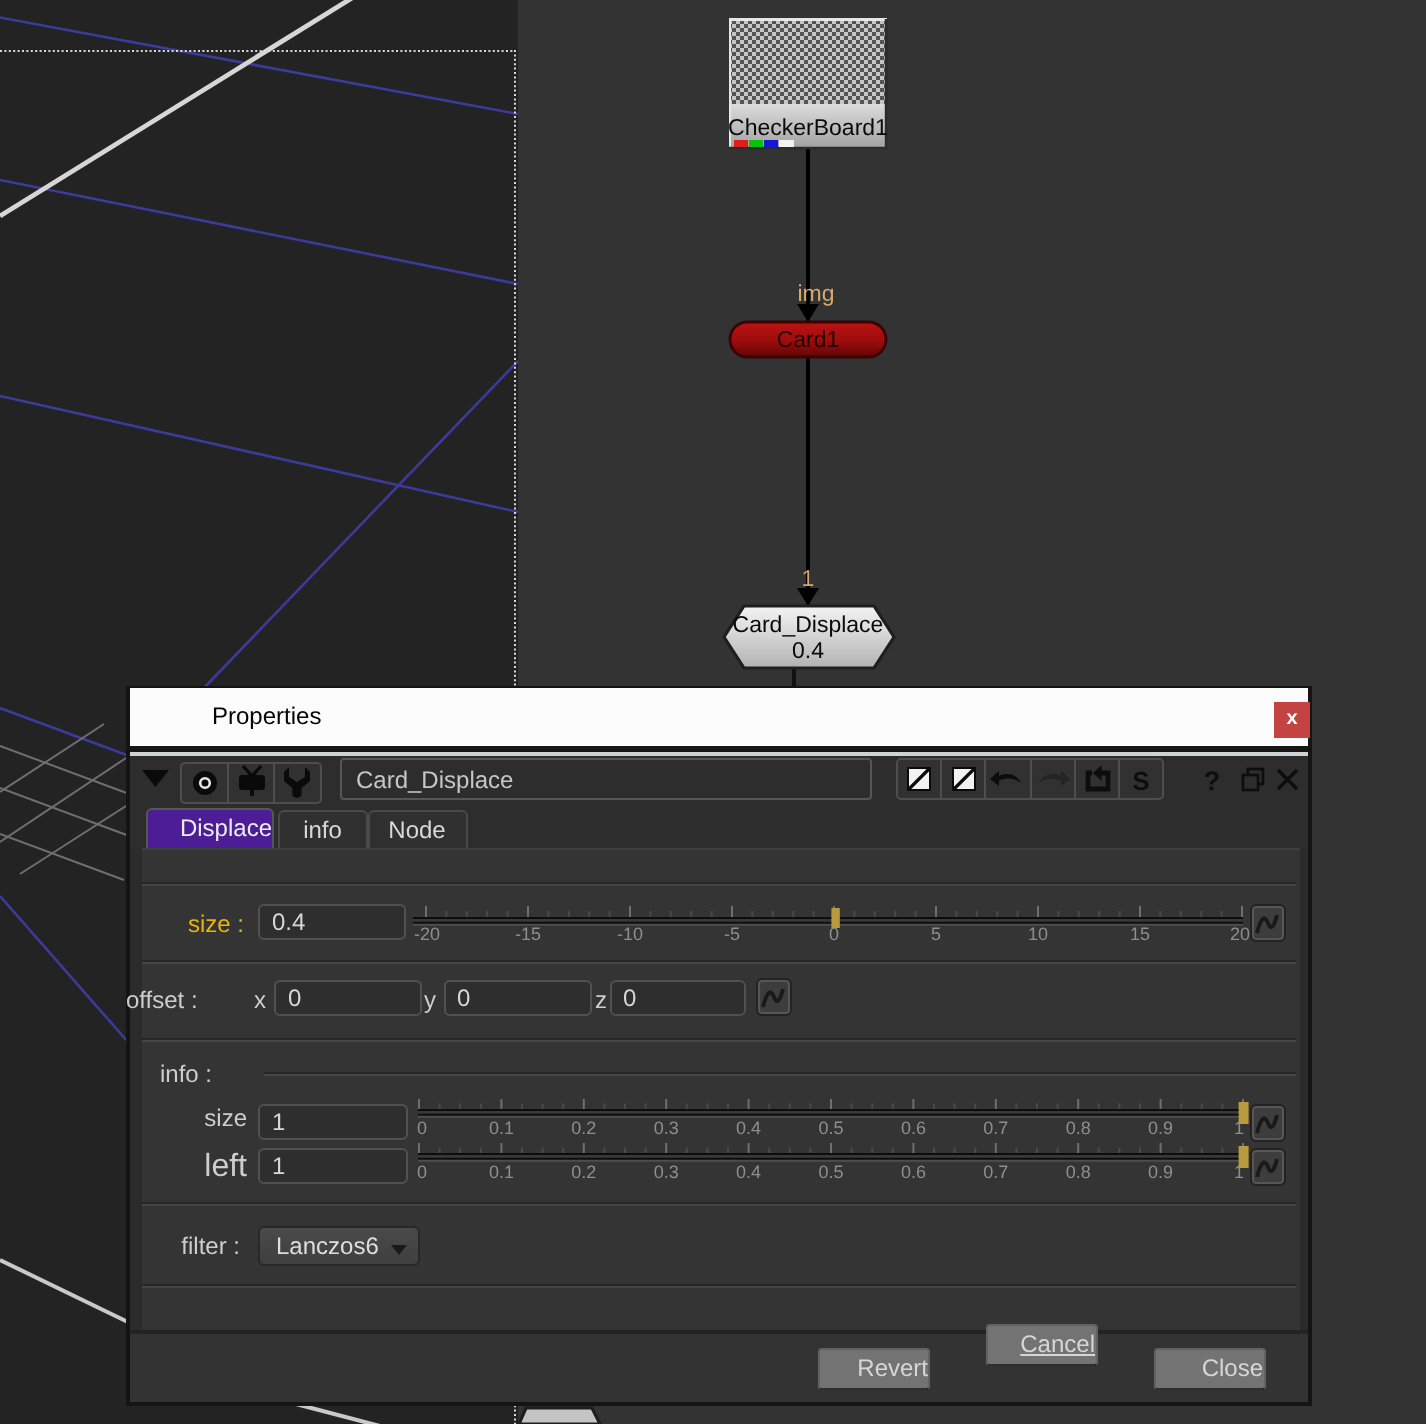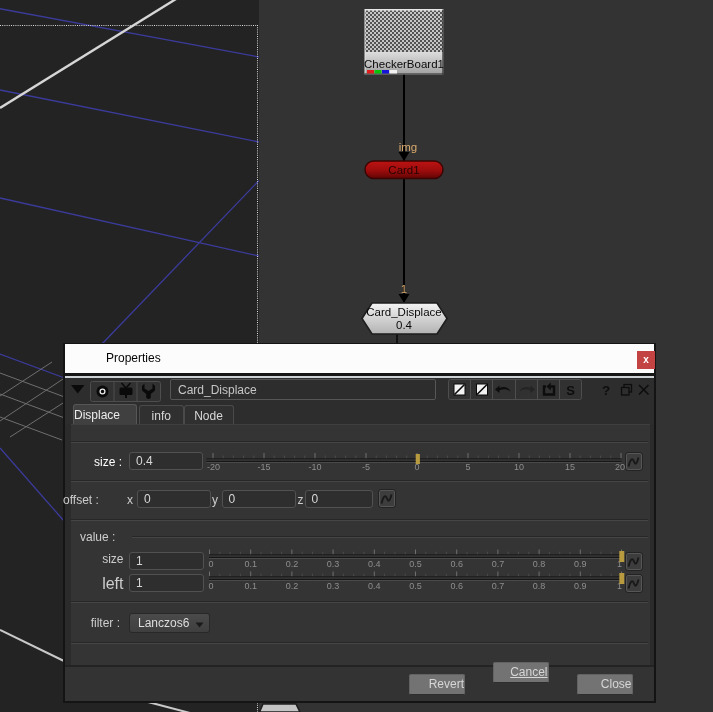--- a/index.html
+++ b/index.html
@@ -160,40 +160,40 @@
       <rect x="3" y="0.5" width="7.5" height="7.5" fill="none" stroke="#0d0d0d" stroke-width="1.3"></rect>
       <rect x="0.5" y="3.5" width="7.5" height="7.5" fill="#2d2d2d" stroke="#0d0d0d" stroke-width="1.3"></rect>
     </g>
 
     <g transform="translate(191,6)" stroke="#0d0d0d" stroke-width="1.6">
       <line x1="0" y1="0" x2="9.5" y2="9.5"></line>
       <line x1="9.5" y1="0" x2="0" y2="9.5"></line>
     </g>
   </svg>
 
-  <div class="abs" style="left:10px;top:61px;width:64px;height:20px;background:#404040;border:1px solid #565656;border-bottom:none;border-radius:3px 3px 0 0;box-sizing:border-box;text-align:left;">
+  <div class="abs" style="left:10px;top:61px;width:64px;height:20px;background:#4c1d95;border:1px solid #565656;border-bottom:none;border-radius:3px 3px 0 0;box-sizing:border-box;text-align:right;">
     <span style="font-size:12px;color:#ececec;line-height:19px;">Displace</span></div>
   <div class="abs" style="left:76px;top:61.5px;width:44.5px;height:19.5px;background:#303030;border:1px solid #4a4a4a;border-bottom:none;border-radius:3px 3px 0 0;box-sizing:border-box;text-align:center;">
     <span style="font-size:12px;color:#d8d8d8;line-height:18px;">info</span></div>
   <div class="abs" style="left:120.5px;top:61.5px;width:50px;height:19.5px;background:#303030;border:1px solid #4a4a4a;border-bottom:none;border-radius:3px 3px 0 0;box-sizing:border-box;text-align:center;">
     <span style="font-size:12px;color:#d8d8d8;line-height:18px;">Node</span></div>
 
   <div class="abs" style="left:8px;top:81px;width:579px;height:240.5px;background:#343434;border-top:1px solid #3f3f3f;box-sizing:border-box;"></div>
 
   <div class="abs" style="left:2px;top:321.5px;width:589px;height:2.5px;background:#232323;"></div>
 
   <div class="abs" style="left:2px;top:324px;width:589px;height:34px;background:#333333;"></div>
 
   <div class="abs" style="left:8px;top:98px;width:577px;height:1px;background:#272727;border-bottom:1px solid #454545;"></div>
   <div class="abs" style="left:8px;top:136.5px;width:577px;height:1px;background:#272727;border-bottom:1px solid #454545;"></div>
   <div class="abs" style="left:8px;top:175.5px;width:577px;height:1px;background:#272727;border-bottom:1px solid #454545;"></div>
   <div class="abs" style="left:8px;top:258px;width:577px;height:1px;background:#272727;border-bottom:1px solid #454545;"></div>
   <div class="abs" style="left:8px;top:298.5px;width:577px;height:1px;background:#272727;border-bottom:1px solid #454545;"></div>
 
-  <div class="abs" style="left:0px;top:112px;width:59px;text-align:right;font-size:12px;color:#ffffff;">size :</div>
+  <div class="abs" style="left:0px;top:112px;width:59px;text-align:right;font-size:12px;color:#eab308;">size :</div>
   <div class="abs" style="left:66px;top:109px;width:73.5px;height:18px;background:#2e2e2e;border:1px solid #515151;border-radius:3px;box-sizing:border-box;">
     <div class="abs" style="left:6px;top:1px;font-size:12px;color:#d8d8d8;">0.4</div>
   </div>
   <svg class="abs" style="left:141px;top:106.5px;" width="486" height="30" viewBox="0 0 486 30">
     <g id="sizeticks">
         <line x1="9.0" y1="3.0" x2="9.0" y2="8.5" stroke="#6f6f6f" stroke-width="1"></line>
         <line x1="19.2" y1="5.5" x2="19.2" y2="8.5" stroke="#4a4a4a" stroke-width="1"></line>
         <line x1="29.4" y1="5.5" x2="29.4" y2="8.5" stroke="#4a4a4a" stroke-width="1"></line>
         <line x1="39.6" y1="5.5" x2="39.6" y2="8.5" stroke="#4a4a4a" stroke-width="1"></line>
         <line x1="49.8" y1="5.5" x2="49.8" y2="8.5" stroke="#4a4a4a" stroke-width="1"></line>
@@ -262,21 +262,21 @@
   <div class="abs" style="left:234.5px;top:150px;font-size:12px;color:#cdcdcd;">z</div>
   <div class="abs" style="left:241.5px;top:147px;width:68.5px;height:18px;background:#2e2e2e;border:1px solid #515151;border-radius:3px;box-sizing:border-box;">
     <div class="abs" style="left:6px;top:1px;font-size:12px;color:#d8d8d8;">0</div>
   </div>
   <div class="abs curvebtn" style="left:314.5px;top:146px;">
       <svg width="15" height="17" viewBox="0 0 15 17" style="position:absolute;left:0;top:0">
         <path d="M 2.5,13.5 C 4.5,5.5 6.5,4.5 8,8.5 C 9.2,11.8 10.8,11.5 12.5,4.5" fill="none" stroke="#191919" stroke-width="1.9"></path>
       </svg>
     </div>
 
-  <div class="abs" style="left:17px;top:187px;font-size:12px;color:#cdcdcd;">value :</div>
+  <div class="abs" style="left:17px;top:187px;font-size:12px;color:#cdcdcd;">info :</div>
   <div class="abs" style="left:69px;top:193px;width:516px;height:1px;background:#272727;border-bottom:1px solid #454545;"></div>
 
   <div class="abs" style="left:0px;top:209px;width:60.5px;text-align:right;font-size:12px;color:#cdcdcd;">size</div>
   <div class="abs" style="left:66px;top:209px;width:74.5px;height:18px;background:#2e2e2e;border:1px solid #515151;border-radius:3px;box-sizing:border-box;">
     <div class="abs" style="left:6px;top:1px;font-size:12px;color:#d8d8d8;">1</div>
   </div>
   <svg class="abs" style="left:141px;top:205px;" width="486" height="25" viewBox="0 0 486 25">
     <g id="rightticks">
         <line x1="5.5" y1="1.5" x2="5.5" y2="6.5" stroke="#6f6f6f" stroke-width="1"></line>
         <line x1="15.8" y1="3.7" x2="15.8" y2="6.5" stroke="#4a4a4a" stroke-width="1"></line>

